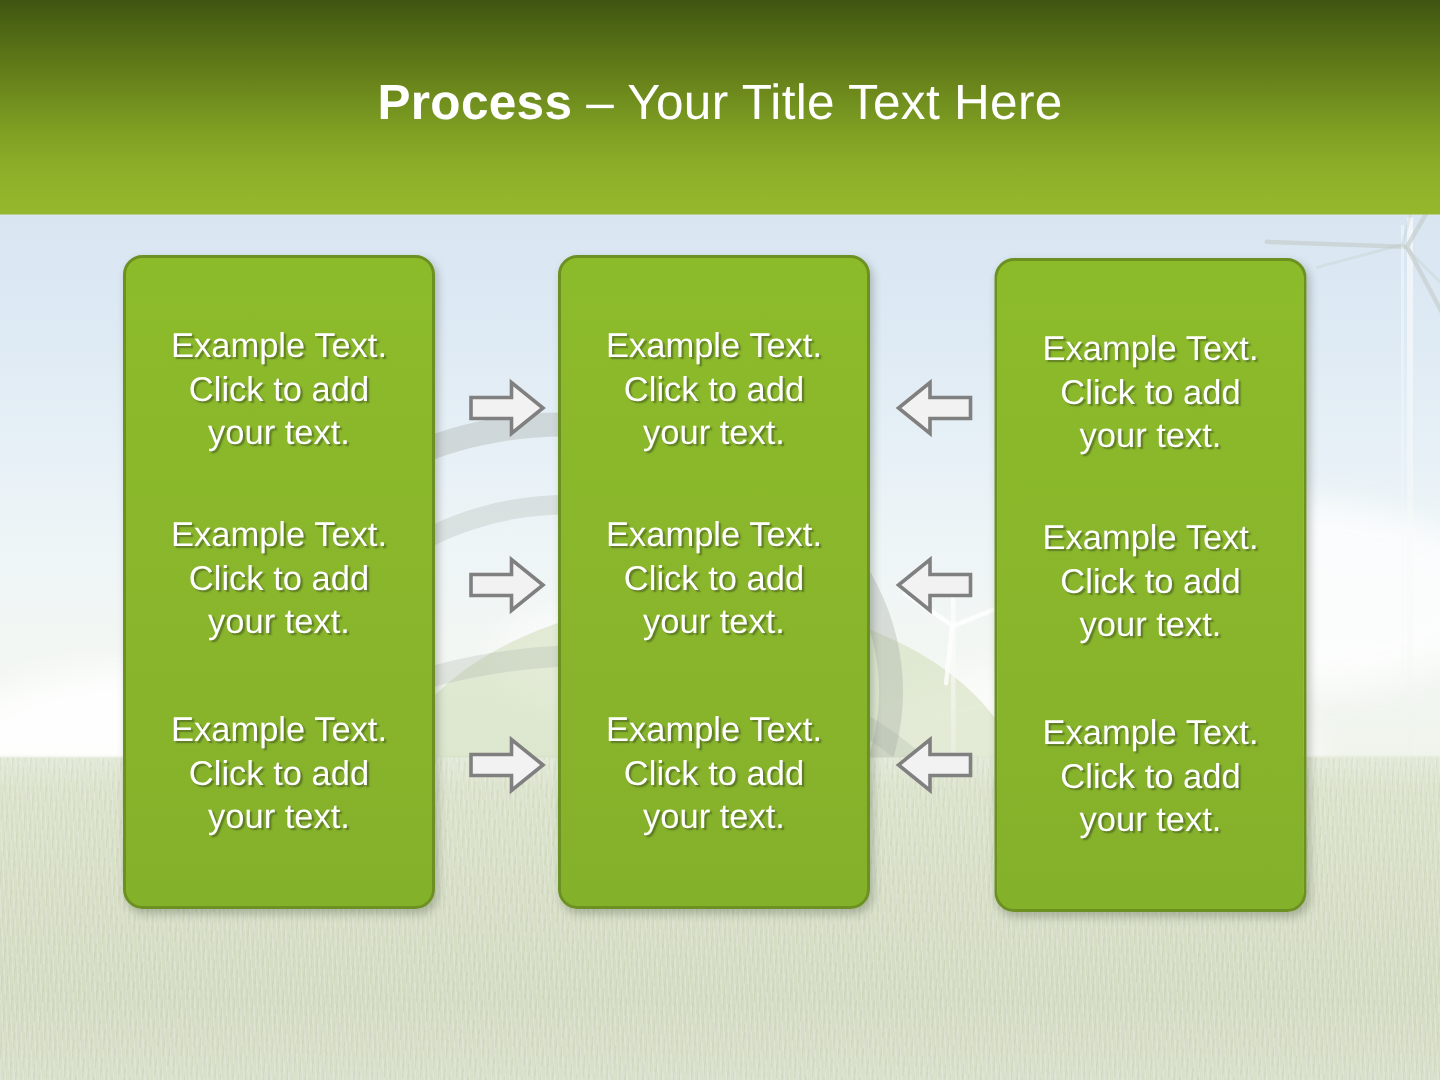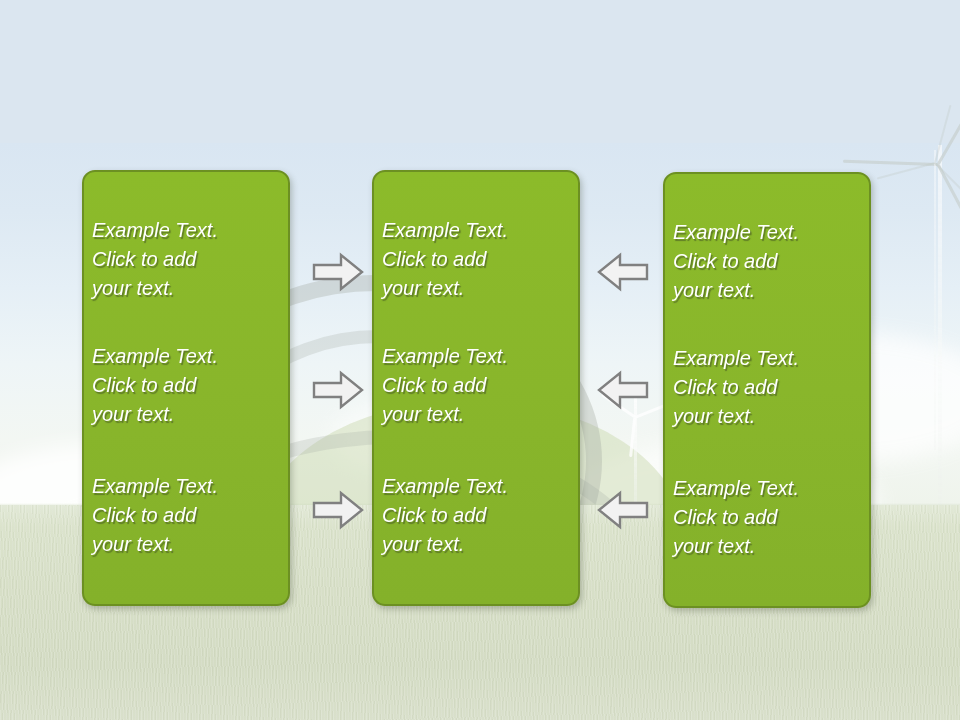--- a/index.html
+++ b/index.html
@@ -174,24 +174,23 @@
   .col.c3 { left: 663px; top: 172px; height: 436px; }
 
   .col-body {
     position: relative;
     height: 100%;
   }
   .cell {
     position: absolute;
     left: 8px;
     width: 188px;
-    text-align: left;
+    text-align: center;
     color: #ffffff;
-    font-style: italic;
-    font-size: 20px;
+    font-size: 23px;
     line-height: 29px;
     white-space: pre-line;
     text-shadow: 1.5px 1.5px 1px rgba(60,75,35,0.55);
   }
   .cell.r1 { top: 44px; }
   .cell.r2 { top: 170px; }
   .cell.r3 { top: 300px; }
 
   
   .arrow-wrap {
@@ -241,20 +240,23 @@
   <div class="turbine t3">
     <div class="mast"></div>
     <div class="blade b1"></div>
     <div class="blade b2"></div>
     <div class="blade b3"></div>
   </div>
 
   <div class="grass-horizon"></div>
   <div class="bg-grass"></div>
 
+  <div class="header">
+    <div class="header-title"><span class="bold">Process</span><span> – Your Title Text Here</span></div>
+  </div>
 
   <div class="col c1">
     <div class="col-body">
       <div class="cell r1">Example Text.
 Click  to add
 your text.</div>
       <div class="cell r2">Example Text.
 Click  to add
 your text.</div>
       <div class="cell r3">Example Text.

